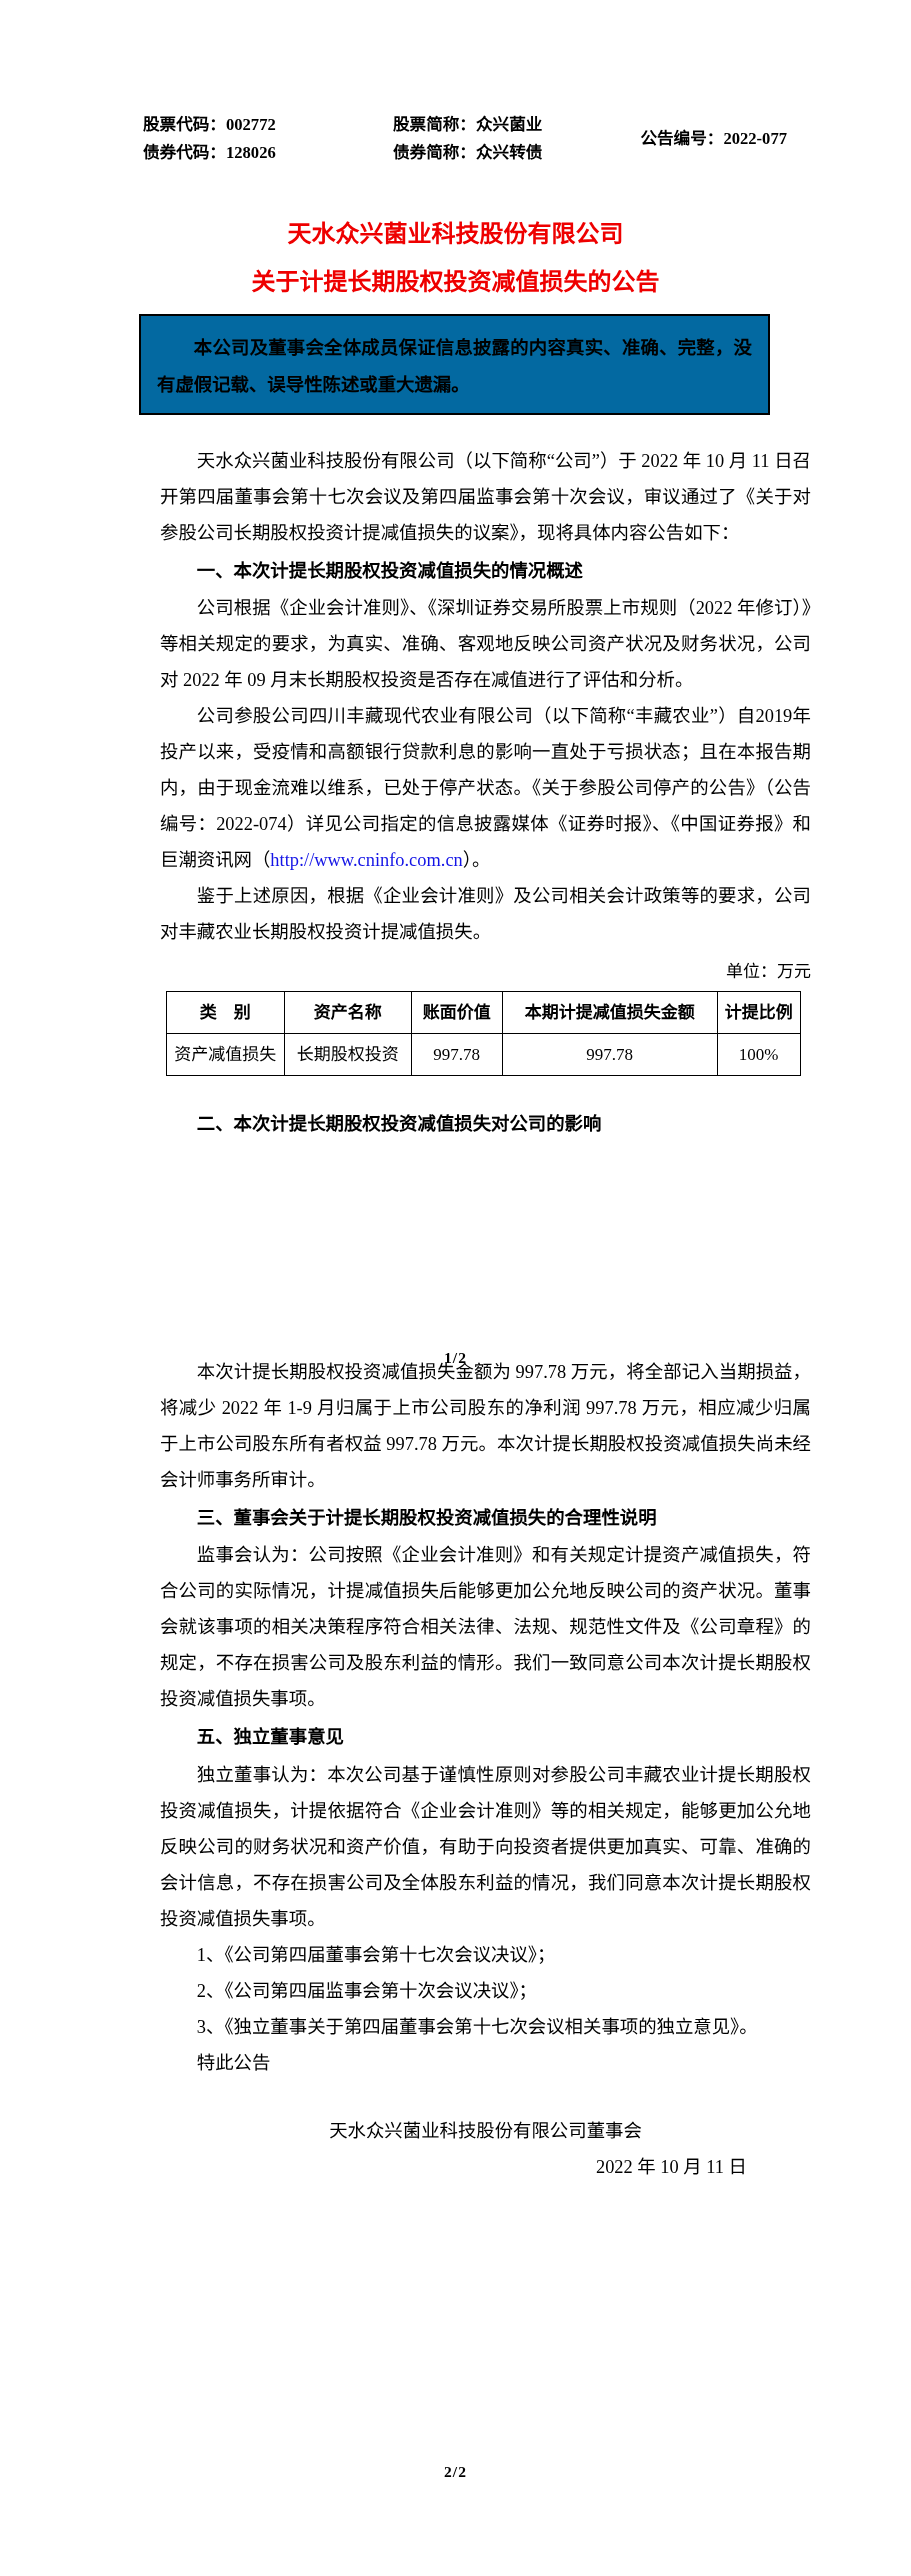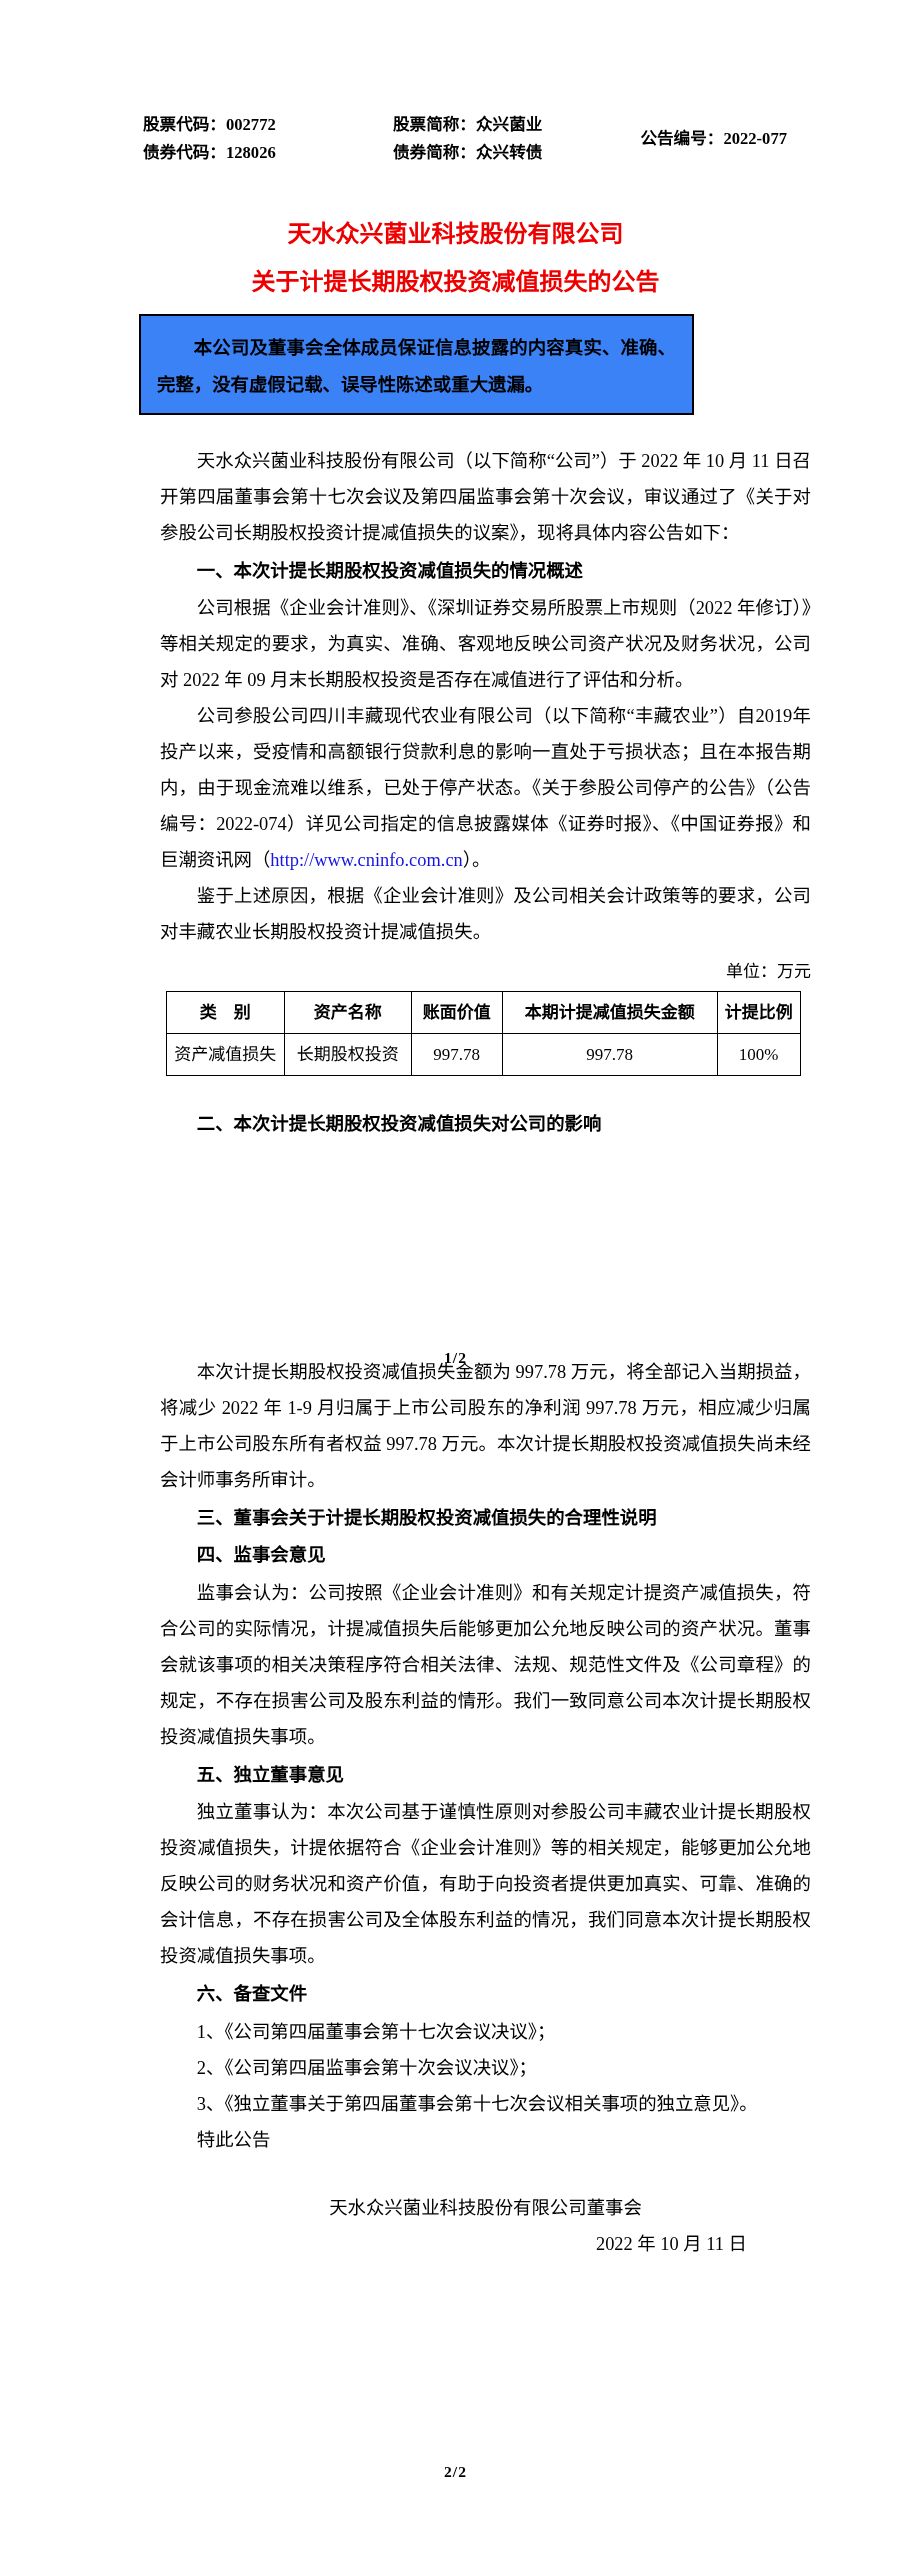--- a/index.html
+++ b/index.html
@@ -23,24 +23,24 @@
   .hdr-col-mid{flex:1;}
   .hdr-col-right{text-align:right; white-space:nowrap;}
   
   .doc-title{
     position:absolute; top:210px; left:0; width:100%;
     text-align:center; color:#ee0000; font-weight:bold;
     font-size:24px; line-height:48px;
   }
   
   .notice-box{
-    position:absolute; top:314px; left:139px; width:555px;
+    position:absolute; top:314px; left:139px; width:631px;
     box-sizing:border-box;
     border:2.9px solid #000;
-    background:#3b82f6;
+    background:#0369a1;
     padding:13.8px 16px 9.2px;
     font-size:18.4px; font-weight:bold; line-height:37px;
     text-indent:2em; text-align:justify;
   }
   
   .content{
     position:absolute; left:136px; width:651px;
     font-size:18.4px; line-height:36px; text-align:justify;margin-left:24px;
   }
   .content p{margin:0; text-indent:2em;}
@@ -139,25 +139,23 @@
       </tbody>
     </table>
     <p class="heading heading-after-table">二、本次计提长期股权投资减值损失对公司的影响</p>
   </section>
 
   <div class="page-footer footer-p1">1/2</div>
 
   <section class="content page2">
     <p>本次计提长期股权投资减值损失金额为 997.78 万元，将全部记入当期损益，将减少 2022 年 1-9 月归属于上市公司股东的净利润 997.78 万元，相应减少归属于上市公司股东所有者权益 997.78 万元。本次计提长期股权投资减值损失尚未经会计师事务所审计。</p>
     <p class="heading">三、董事会关于计提长期股权投资减值损失的合理性说明</p>
-    <p class="heading">四、监事会意见</p>
     <p>监事会认为：公司按照《企业会计准则》和有关规定计提资产减值损失，符合公司的实际情况，计提减值损失后能够更加公允地反映公司的资产状况。董事会就该事项的相关决策程序符合相关法律、法规、规范性文件及《公司章程》的规定，不存在损害公司及股东利益的情形。我们一致同意公司本次计提长期股权投资减值损失事项。</p>
     <p class="heading">五、独立董事意见</p>
     <p>独立董事认为：本次公司基于谨慎性原则对参股公司丰藏农业计提长期股权投资减值损失，计提依据符合《企业会计准则》等的相关规定，能够更加公允地反映公司的财务状况和资产价值，有助于向投资者提供更加真实、可靠、准确的会计信息，不存在损害公司及全体股东利益的情况，我们同意本次计提长期股权投资减值损失事项。</p>
-    <p class="heading">六、备查文件</p>
     <p>1、《公司第四届董事会第十七次会议决议》；</p>
     <p>2、《公司第四届监事会第十次会议决议》；</p>
     <p>3、《独立董事关于第四届董事会第十七次会议相关事项的独立意见》。</p>
     <p>特此公告</p>
     <p class="sig-line">天水众兴菌业科技股份有限公司董事会</p>
     <p class="sig-date">2022 年 10 月 11 日</p>
   </section>
 
   <div class="page-footer footer-p2">2/2</div>
 

